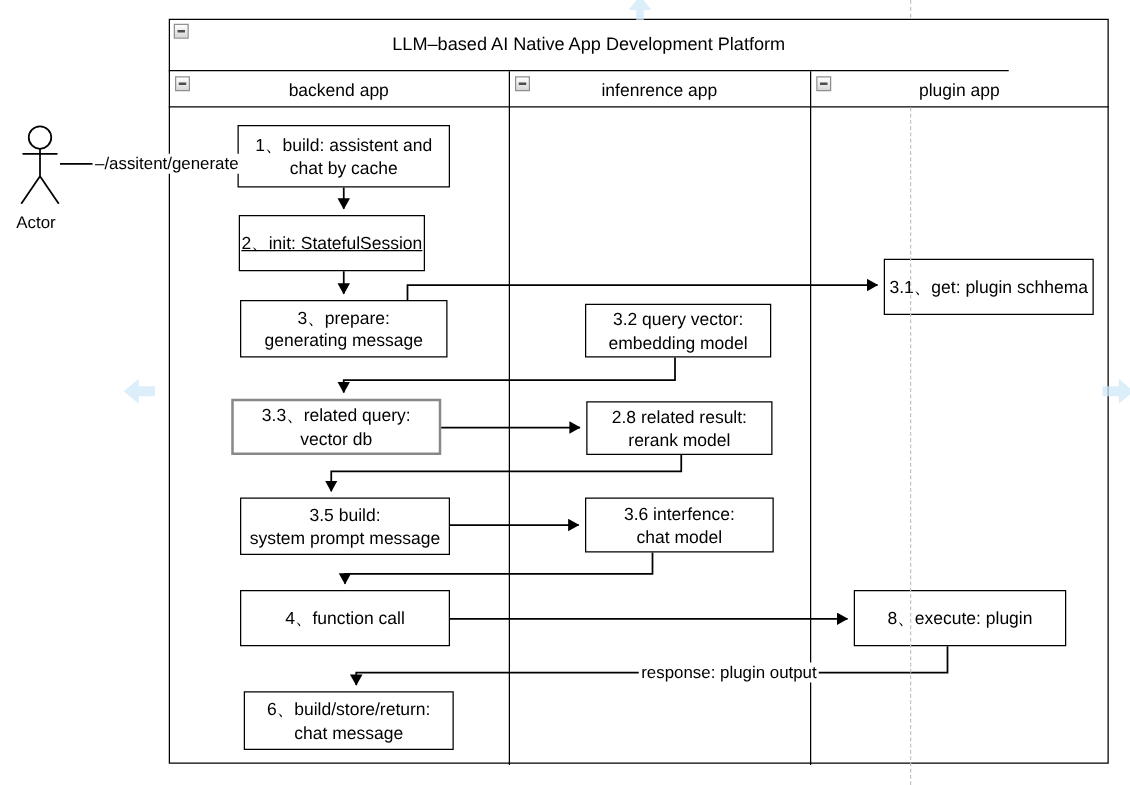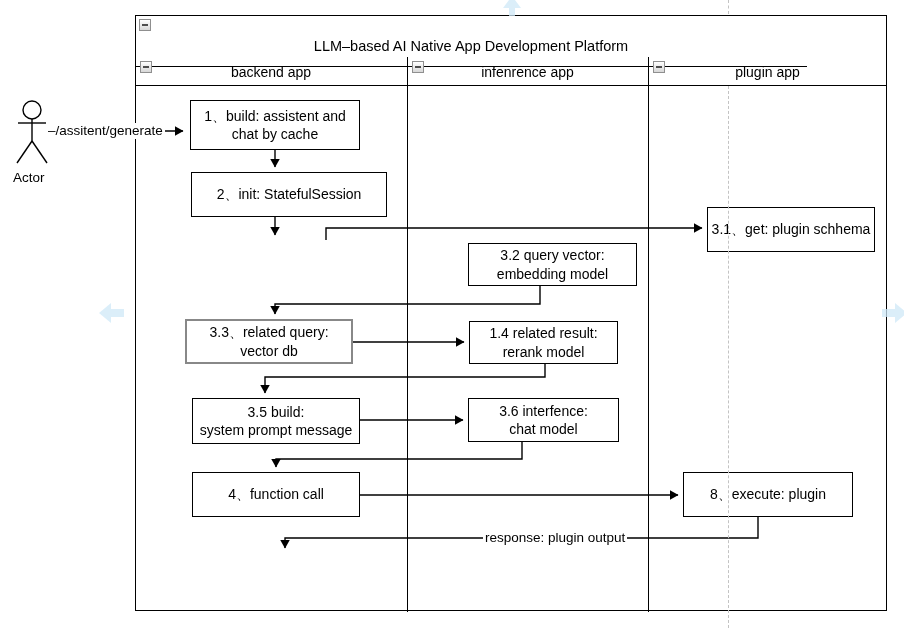--- a/index.html
+++ b/index.html
@@ -4,21 +4,21 @@
 <style>
   html,body{margin:0;padding:0;background:#fff;}
   .canvas{position:relative;width:904px;height:628px;background:#fff;overflow:hidden;
           font-family:"Liberation Sans","DejaVu Sans",sans-serif;color:#000;}
 
   
   .frame{position:absolute;left:135px;top:15px;width:752px;height:596px;
          border:1px solid #000;box-sizing:border-box;background:#fff;z-index:1;}
   .title-row{position:absolute;left:135px;top:15px;width:672px;height:42px;
              border-bottom:1px solid #000;box-sizing:border-box;z-index:1;
-             display:flex;align-items:center;justify-content:center;font-size:14.5px;margin-top:10px;}
+             display:flex;align-items:center;justify-content:center;font-size:14.5px;}
   .header-row{position:absolute;left:135px;top:57px;width:752px;height:29px;
               border-bottom:1px solid #000;box-sizing:border-box;z-index:1;}
   .lane-header{position:absolute;top:57px;height:29px;display:flex;align-items:center;
                justify-content:center;font-size:14px;box-sizing:border-box;z-index:1;}
   .vsep{position:absolute;top:57px;height:555px;width:0;border-left:1px solid #000;z-index:1;}
 
   .collapse-icon{position:absolute;width:12px;height:12px;border:1px solid #8f8f8f;
                  background:linear-gradient(#ffffff,#d7d7d7);box-sizing:border-box;
                  display:flex;align-items:center;justify-content:center;z-index:3;}
   .collapse-icon .minus{width:6px;height:2px;background:#4d4d4d;}
@@ -26,21 +26,21 @@
   
   .node{position:absolute;border:1.5px solid #000;background:#fff;box-sizing:border-box;
         display:flex;align-items:center;justify-content:center;text-align:center;
         font-size:14px;line-height:1.32;white-space:pre-line;z-index:2;}
   .node.gray{border:2px solid #888;}
 
   
   .overlay{position:absolute;left:0;top:0;width:904px;height:628px;z-index:2;pointer-events:none;}
 
   .edge-label{position:absolute;background:#fff;font-size:13.5px;line-height:16px;
-              padding:0 2px;z-index:3;white-space:nowrap;}
+              padding:0 2px;z-index:3;white-space:nowrap;margin-left:28px;}
   .actor-label{position:absolute;font-size:13.5px;z-index:2;white-space:nowrap;}
 
   
   .pagebreak{position:absolute;left:728px;width:0;border-left:1px dashed #c3c3c3;z-index:4;}
   .pb-top{top:0;height:14px;}
   .pb-main{top:86px;height:542px;}
 
   .scroll-hint{position:absolute;z-index:5;opacity:0.75;}
 </style>
 </head>
@@ -73,34 +73,38 @@
     </div>
   <div class="collapse-icon" style="left:412px;top:61px;">
       <div class="minus"></div>
     </div>
   <div class="collapse-icon" style="left:653px;top:61px;">
       <div class="minus"></div>
     </div>
 
   <div class="node" style="left:190px;top:100px;width:170px;height:50px;"><span>1、build: assistent and
 chat by cache</span></div>
-  <div class="node" style="left:191px;top:172px;width:196px;height:45px;"><span>2、init: StatefulSession</span></div>
+  <div class="node" style="left:191px;top:172px;width:149px;height:45px;text-decoration:underline;"><span>2、init: StatefulSession</span></div>
+  <div class="node" style="left:192px;top:240px;width:166px;height:46px;"><span>3、prepare:
+generating message</span></div>
   <div class="node" style="left:707px;top:207px;width:168px;height:45px;"><span>3.1、get: plugin schhema</span></div>
-  <div class="node" style="left:468px;top:243px;width:169px;height:43px;"><span>3.2 query vector:
+  <div class="node" style="left:468px;top:243px;width:149px;height:43px;"><span>3.2 query vector:
 embedding model</span></div>
   <div class="node gray" style="left:185px;top:319px;width:168px;height:45px;"><span>3.3、related query:
 vector db</span></div>
-  <div class="node" style="left:469px;top:321px;width:149px;height:43px;"><span>1.4 related result:
+  <div class="node" style="left:469px;top:321px;width:149px;height:43px;"><span>2.8 related result:
 rerank model</span></div>
   <div class="node" style="left:192px;top:398px;width:168px;height:46px;"><span>3.5 build:
 system prompt message</span></div>
   <div class="node" style="left:468px;top:398px;width:151px;height:44px;"><span>3.6 interfence:
 chat model</span></div>
   <div class="node" style="left:192px;top:472px;width:168px;height:45px;"><span>4、function call</span></div>
   <div class="node" style="left:683px;top:472px;width:170px;height:45px;"><span>8、execute: plugin</span></div>
+  <div class="node" style="left:195px;top:553px;width:168px;height:47px;"><span>6、build/store/return:
+chat message</span></div>
 
   <svg class="overlay" width="904" height="628" viewBox="0 0 904 628">
     <defs>
       <marker id="arr" markerWidth="11" markerHeight="11" refX="8.5" refY="5" orient="auto" markerUnits="userSpaceOnUse">
         <path d="M0,0 L9,5 L0,10 z" fill="#000"></path>
       </marker>
     </defs>
     <g stroke="#000" stroke-width="1.4" fill="none">
 
       <g>

